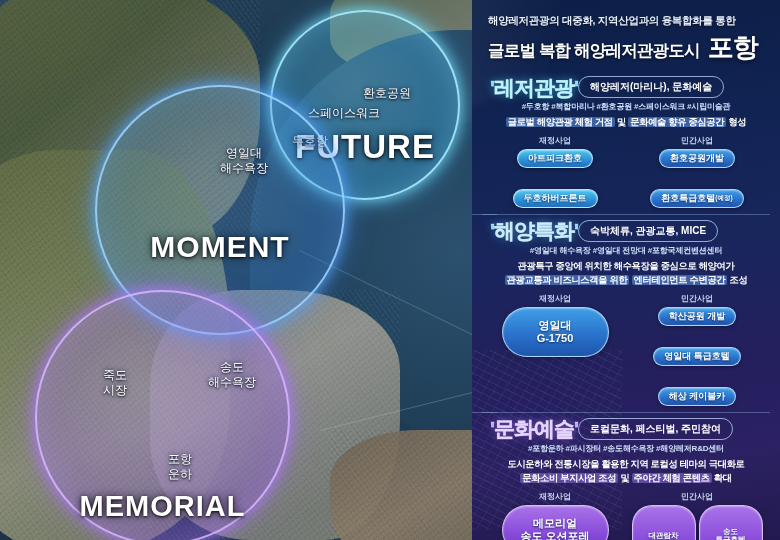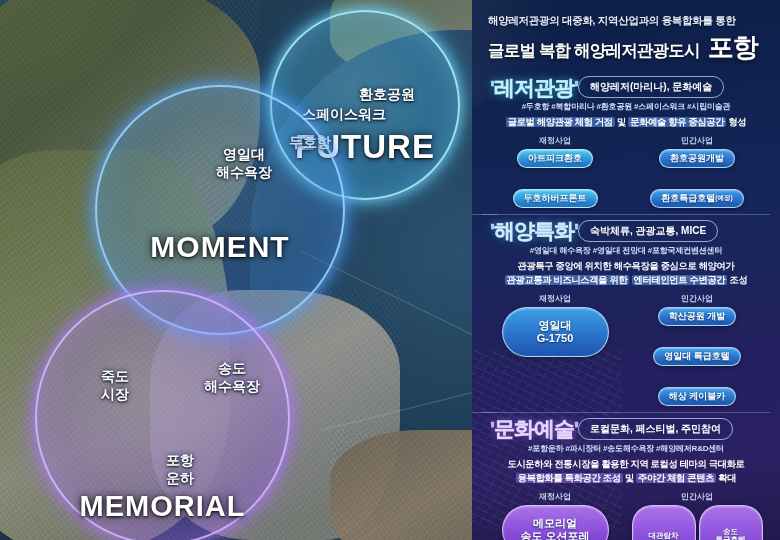--- a/index.html
+++ b/index.html
@@ -66,21 +66,21 @@
   #circle-moment .ring{border:2px solid rgba(160,215,255,.85);box-shadow:0 0 14px rgba(90,170,255,.8);}
   #circle-moment .lbl{top:145px;font-size:30px;}
 
   #circle-memorial{left:35px;top:290px;width:255px;height:255px;}
   #circle-memorial .cap{background:radial-gradient(circle at 42% 38%,rgba(190,150,255,.26) 0%,rgba(150,95,235,.32) 55%,rgba(105,45,195,.46) 100%);
       box-shadow:0 0 28px rgba(165,105,255,.55),inset 0 0 34px rgba(205,165,255,.28);}
   #circle-memorial .ring{border:2px solid rgba(215,185,255,.85);box-shadow:0 0 14px rgba(175,120,255,.85);}
   #circle-memorial .lbl{top:200px;font-size:29px;}
 
   
-  .place{position:absolute;color:#fff;font-size:14px;font-weight:bold;line-height:1.25;
+  .place{position:absolute;color:#fff;font-size:12px;font-weight:normal;line-height:1.25;
       text-align:center;text-shadow:0 0 5px rgba(10,25,55,.95),0 1px 2px rgba(0,0,0,.9);
       white-space:pre-line;}
 
   
   #panel{position:absolute;left:472px;top:0;width:308px;height:540px;overflow:hidden;
       background:linear-gradient(175deg,#0d1f46 0%,#102352 22%,#18265c 45%,#241f5e 68%,#2b2163 84%,#221a4f 100%);}
   #panel:before{content:"";position:absolute;left:-60px;top:-30px;width:200px;height:120px;
       background:linear-gradient(120deg,rgba(255,255,255,.09),rgba(255,255,255,0) 70%);
       transform:rotate(-18deg);filter:blur(3px);}
   #panel:after{content:"";position:absolute;left:-30px;bottom:10px;width:180px;height:180px;opacity:.14;
@@ -277,21 +277,21 @@
       <div class="sect">
         <div class="corner"></div>
         <div class="row-title">
           <span class="s-title c3">'문화예술'</span>
           <span class="keys">로컬문화,  페스티벌,  주민참여</span>
         </div>
         <div class="tags">#포항운하 #파시장터 #송도해수욕장 #해양레저R&amp;D센터</div>
         <div class="desc">
           <div>도시운하와 전통시장을 활용한 지역 로컬성 테마의 극대화로</div>
           <div>
-            <span class="hl3">융복합화를 특화공간 조성</span>
+            <span class="hl3">문화소비 부지사업 조성</span>
             <span>및</span>
             <span class="hl3">주야간 체험 콘텐츠</span>
             <span>확대</span>
           </div>
         </div>
         <div class="cols">
           <div class="col">
             <div class="col-h">재정사업</div>
             <div class="pillwrap">
               <span class="pill purple big">

